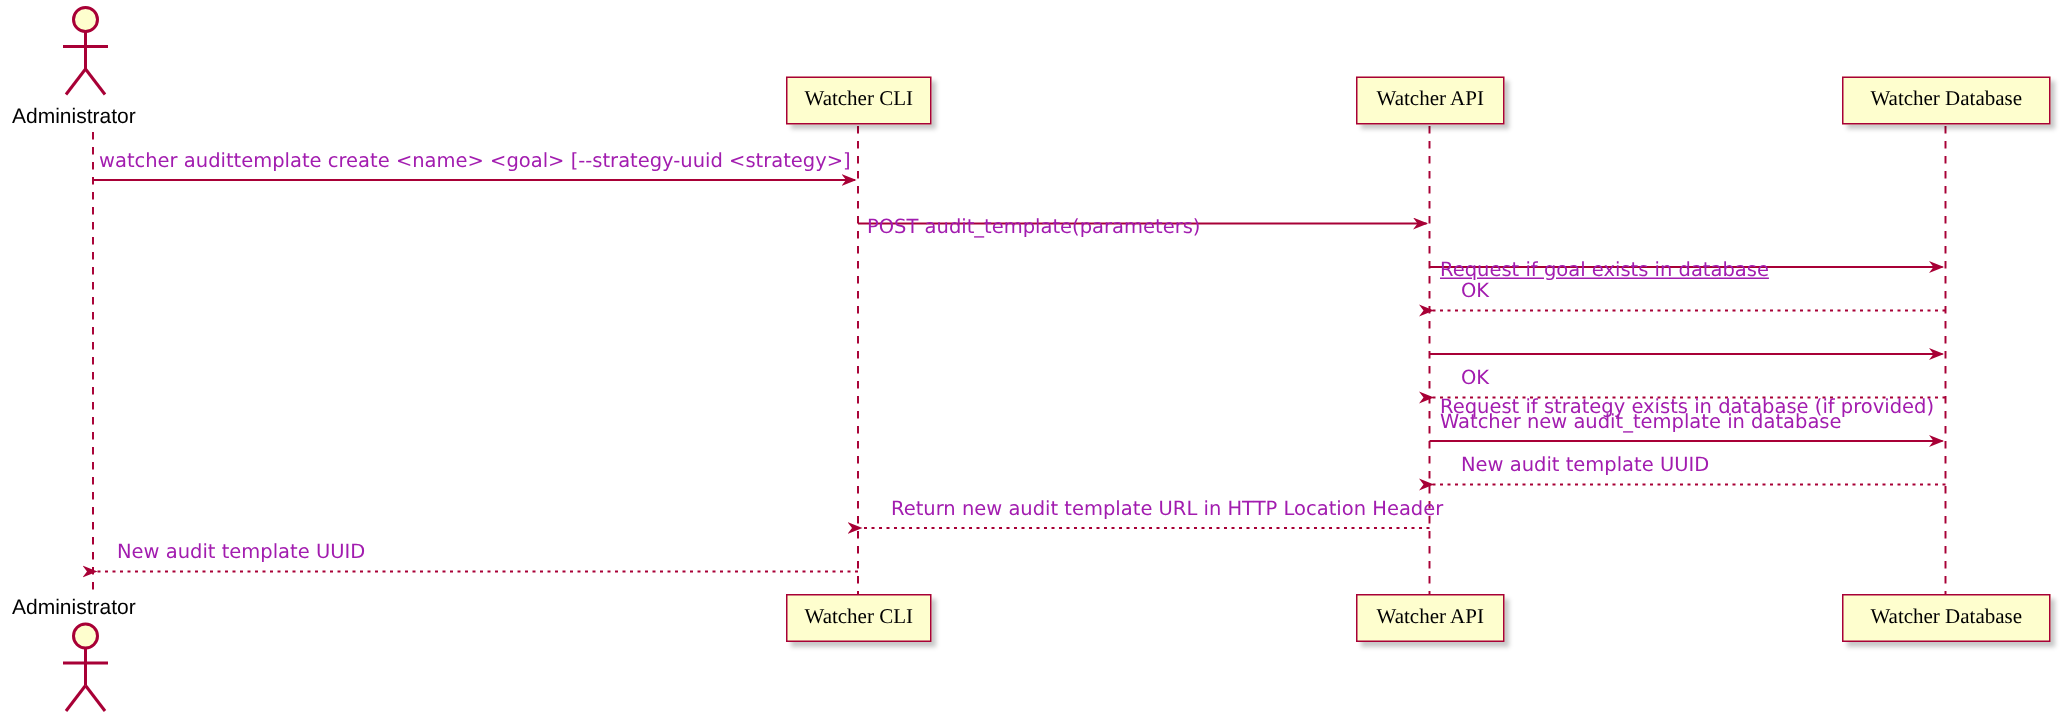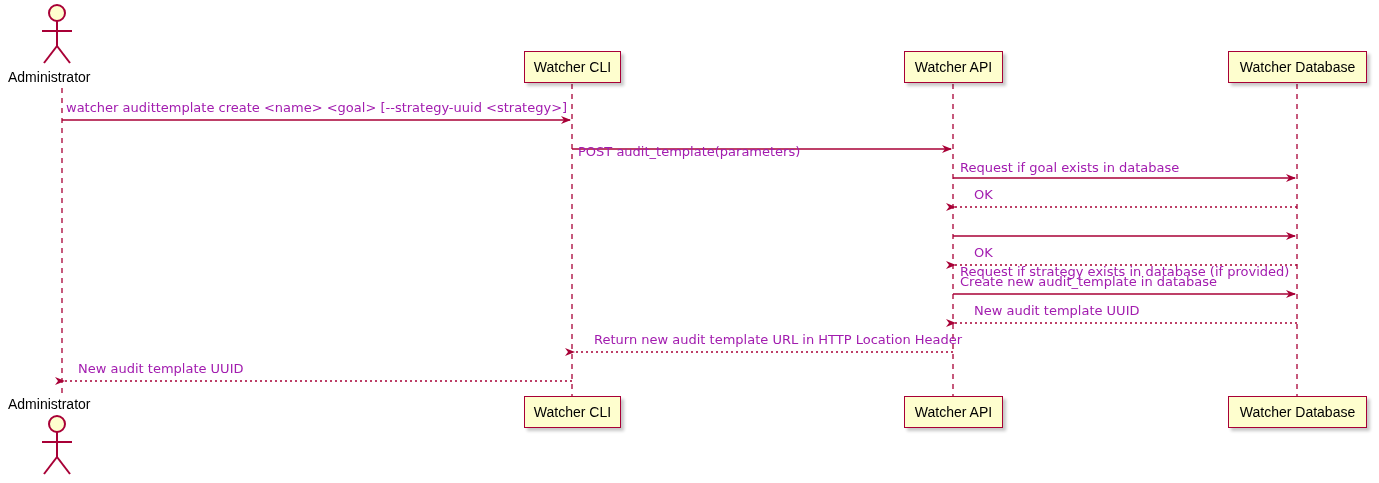--- a/index.html
+++ b/index.html
@@ -29,21 +29,21 @@
     background: #FEFECE;
     border: 1.5px solid #A80036;
     box-shadow: 3px 3px 3px rgba(0,0,0,0.22);
     box-sizing: border-box;
     display: flex;
     align-items: center;
     justify-content: center;
     font-size: 14px;
     color: #000000;
     white-space: nowrap;
-    font-family: Liberation Sans, sans-serif;
+    font-family: Liberation Serif, serif;
   }
   .actor-label {
     position: absolute;
     font-size: 14px;
     color: #000000;
     white-space: nowrap;
     font-family: Liberation Sans, sans-serif;
   }
   .msg-label {
     position: absolute;
@@ -122,22 +122,22 @@
   </div>
   <div class="participant-box" style="left:904px; top:396px; width:99px; height:32px;">
     <span>Watcher API</span>
   </div>
   <div class="participant-box" style="left:1228px; top:396px; width:139px; height:32px;">
     <span>Watcher Database</span>
   </div>
 
   <div class="msg-label" style="left:66px; top:100px;">watcher audittemplate create &lt;name&gt; &lt;goal&gt; [--strategy-uuid &lt;strategy&gt;]</div>
   <div class="msg-label" style="left:578px; top:144px;">POST audit_template(parameters)</div>
-  <div class="msg-label" style="left:960px; top:160px;">Request if goal exists in database</div>
+  <div class="msg-label" style="left:960px; top:173px;text-decoration:underline;">Request if goal exists in database</div>
   <div class="msg-label" style="left:974px; top:187px;">OK</div>
   <div class="msg-label" style="left:960px; top:216px;margin-top:48px;">Request if strategy exists in database (if provided)</div>
   <div class="msg-label" style="left:974px; top:245px;">OK</div>
-  <div class="msg-label" style="left:960px; top:274px;">Create new audit_template in database</div>
+  <div class="msg-label" style="left:960px; top:274px;">Watcher new audit_template in database</div>
   <div class="msg-label" style="left:974px; top:303px;">New audit template UUID</div>
   <div class="msg-label" style="left:594px; top:332px;">Return new audit template URL in HTTP Location Header</div>
   <div class="msg-label" style="left:78px; top:361px;">New audit template UUID</div>
 
 </div>
 
 </body></html>

